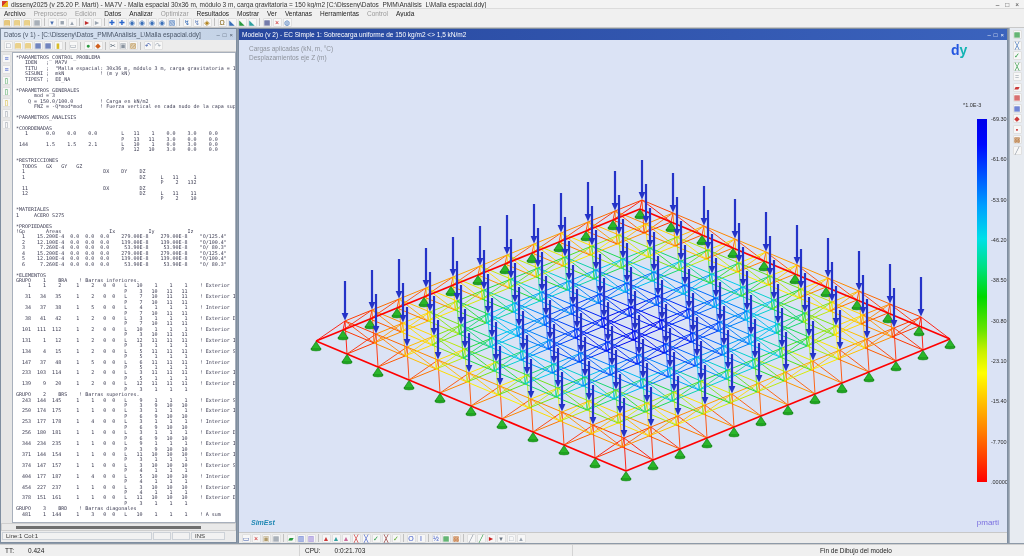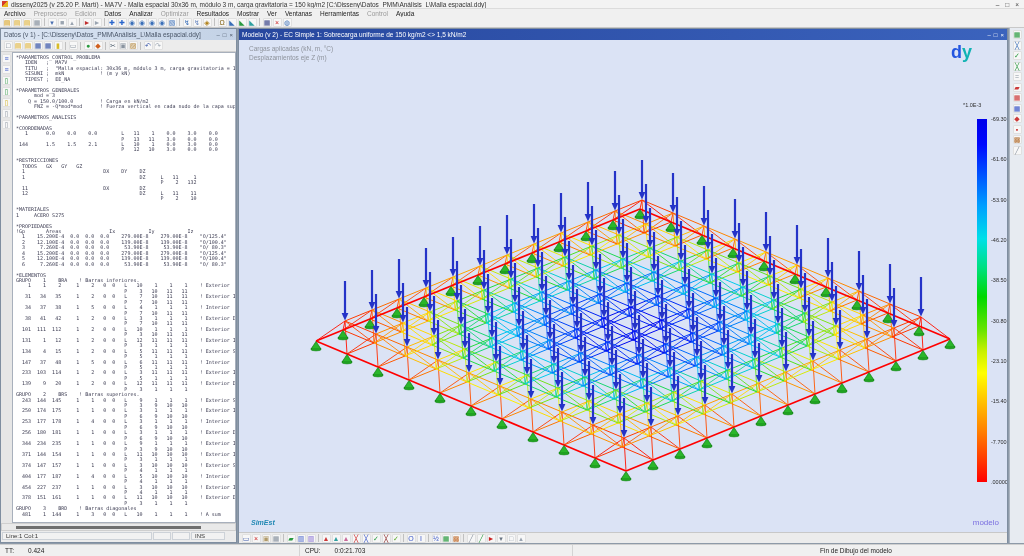--- a/index.html
+++ b/index.html
@@ -41,21 +41,21 @@
   .hscroll { position:relative; height:8px; background:#e9e9e9; border:1px solid #cfcfcf; }
   .hscroll .thumb { position:absolute; left:14px; top:2px; width:185px; height:3px; background:#6f6f6f; }
   .editor-status { height:10px; display:flex; align-items:center; font-size:6px; color:#333; background:#ececec; gap:1px; padding-left:1px; }
   .es-cell { border:1px solid #cdd2d8; background:#f2f2f2; height:8px; display:flex; align-items:center; padding:0 3px; }
 
   
   .modelo { left:238px; width:770px; }
   .modelo-title { background:linear-gradient(to right,#27479e,#3b63bd); color:#ffffff; }
   .canvas { position:relative; width:768px; height:492px; background:#dbe3f5; overflow:hidden; }
   .info { position:absolute; left:10px; top:4px; font-size:6.5px; line-height:9px; color:#8e939c; }
-  .dylogo { position:absolute; left:712px; top:2px; font-size:18px; font-weight:bold; letter-spacing:0; }
+  .dylogo { position:absolute; left:712px; top:2px; font-size:14px; font-weight:bold; letter-spacing:0; }
   #model-svg { position:absolute; inset:0; }
 
   .colorbar { position:absolute; left:738px; top:62px; width:70px; }
   .cb-mult { position:absolute; left:-14px; top:0; font-size:5.5px; color:#333; }
   .cb-grad { position:absolute; left:0; top:17px; width:10px; height:363px;
     background:linear-gradient(to bottom,
       #0000ea 0%, #0008ff 7%, #0050ff 15%, #00a0ff 24%, #00e0e8 33%,
       #00e080 41%, #00d800 49%, #66e400 58%, #c8f000 64%, #ffff00 70%,
       #ffc000 78%, #ff8000 86%, #ff3800 94%, #ff0000 100%); }
   .cb-ticks { position:absolute; left:14px; top:17px; width:50px; height:363px; }
@@ -1609,21 +1609,21 @@
               <div class="cb-tick" style="top: 118px;">-46.20</div>
               <div class="cb-tick" style="top: 158.333px;">-38.50</div>
               <div class="cb-tick" style="top: 198.667px;">-30.80</div>
               <div class="cb-tick" style="top: 239px;">-23.10</div>
               <div class="cb-tick" style="top: 279.333px;">-15.40</div>
               <div class="cb-tick" style="top: 319.667px;">-7.700</div>
               <div class="cb-tick" style="top: 360px;">.00000</div>
             </div>
         </div>
         <div class="simest">SimEst</div>
-        <div class="pmarti">modelo</div>
+        <div class="pmarti">pmarti</div>
       </div>
       <div class="modelo-toolbar toolbar" id="modelo-toolbar">
           <span class="ticon" style="color: rgb(58, 87, 168);">▭</span>
           <span class="ticon" style="color: rgb(204, 34, 34);">×</span>
           <span class="ticon" style="color: rgb(176, 154, 106);">▣</span>
           <span class="ticon" style="color: rgb(138, 148, 160);">▦</span>
           <span class="tsep"></span>
           <span class="ticon" style="color: rgb(42, 154, 64);">▰</span>
           <span class="ticon" style="color: rgb(58, 87, 200);">▥</span>
           <span class="ticon" style="color: rgb(122, 95, 208);">▥</span>

